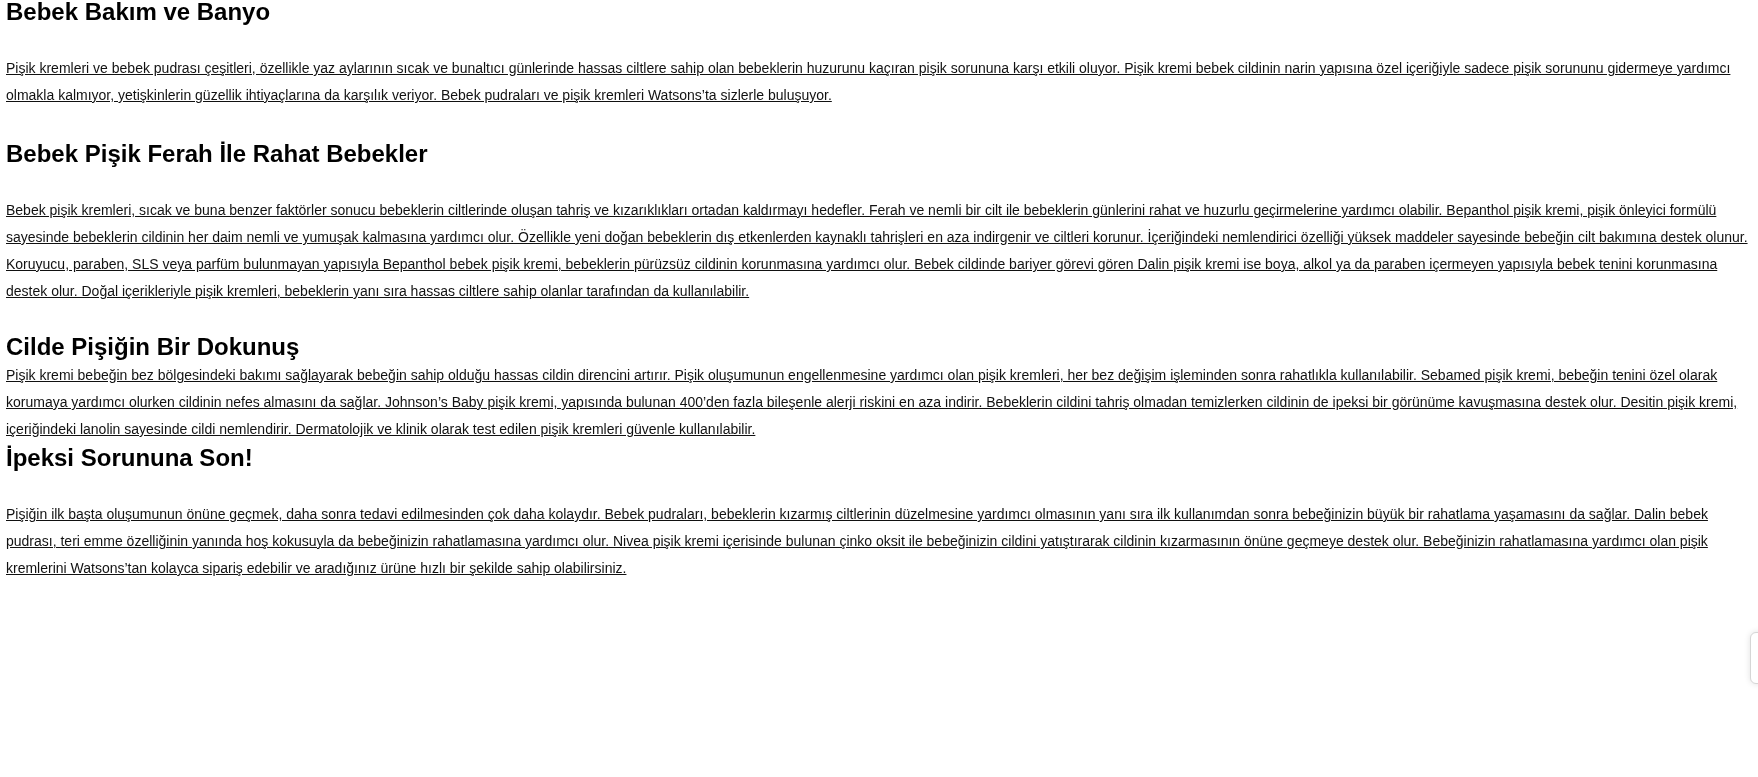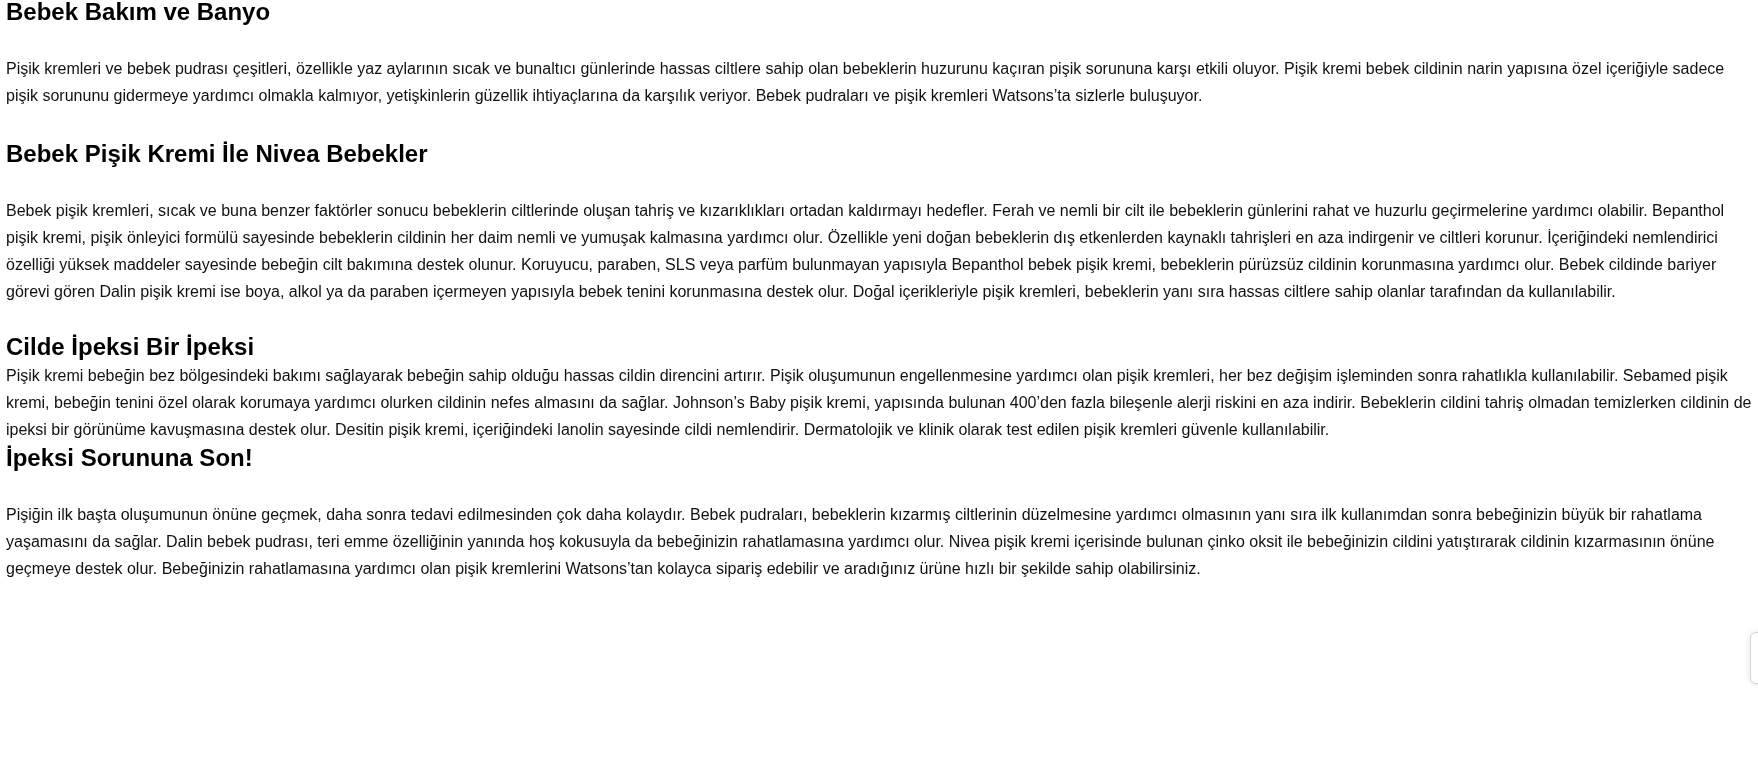--- a/index.html
+++ b/index.html
@@ -23,24 +23,25 @@
     }
     h2.section-title {
       font-family: "Liberation Sans", sans-serif;
       font-size: 24px;
       font-weight: bold;
       color: #000000;
       margin: 0;
       line-height: 30px;
     }
     p.section-body {
-      font-size: 16px;
+      font-size: 14px;
       line-height: 27px;
       margin: 0;
       color: #111111;
+      text-decoration: underline;
     }
     .gap-lg { height: 28px; }
     .gap-md { height: 30px; }
     .gap-xs { height: 0px; }
     .floating-tab {
       position: absolute;
       right: -8px;
       top: 632px;
       width: 14px;
       height: 50px;
@@ -54,27 +55,27 @@
 <body>
 
 <div class="content">
 
   <h2 class="section-title">Bebek Bakım ve Banyo</h2>
   <div class="gap-lg"></div>
   <p class="section-body">Pişik kremleri ve bebek pudrası çeşitleri, özellikle yaz aylarının sıcak ve bunaltıcı günlerinde hassas ciltlere sahip olan bebeklerin huzurunu kaçıran pişik sorununa karşı etkili oluyor. Pişik kremi bebek cildinin narin yapısına özel içeriğiyle sadece pişik sorununu gidermeye yardımcı olmakla kalmıyor, yetişkinlerin güzellik ihtiyaçlarına da karşılık veriyor. Bebek pudraları ve pişik kremleri Watsons’ta sizlerle buluşuyor.</p>
 
   <div class="gap-md"></div>
 
-  <h2 class="section-title">Bebek Pişik Kremi İle Nivea Bebekler</h2>
+  <h2 class="section-title">Bebek Pişik Ferah İle Rahat Bebekler</h2>
   <div class="gap-lg"></div>
   <p class="section-body">Bebek pişik kremleri, sıcak ve buna benzer faktörler sonucu bebeklerin ciltlerinde oluşan tahriş ve kızarıklıkları ortadan kaldırmayı hedefler. Ferah ve nemli bir cilt ile bebeklerin günlerini rahat ve huzurlu geçirmelerine yardımcı olabilir. Bepanthol pişik kremi, pişik önleyici formülü sayesinde bebeklerin cildinin her daim nemli ve yumuşak kalmasına yardımcı olur. Özellikle yeni doğan bebeklerin dış etkenlerden kaynaklı tahrişleri en aza indirgenir ve ciltleri korunur. İçeriğindeki nemlendirici özelliği yüksek maddeler sayesinde bebeğin cilt bakımına destek olunur. Koruyucu, paraben, SLS veya parfüm bulunmayan yapısıyla Bepanthol bebek pişik kremi, bebeklerin pürüzsüz cildinin korunmasına yardımcı olur. Bebek cildinde bariyer görevi gören Dalin pişik kremi ise boya, alkol ya da paraben içermeyen yapısıyla bebek tenini korunmasına destek olur. Doğal içerikleriyle pişik kremleri, bebeklerin yanı sıra hassas ciltlere sahip olanlar tarafından da kullanılabilir.</p>
 
   <div class="gap-md" style="height:27px"></div>
 
-  <h2 class="section-title">Cilde İpeksi Bir İpeksi</h2>
+  <h2 class="section-title">Cilde Pişiğin Bir Dokunuş</h2>
   <p class="section-body">Pişik kremi bebeğin bez bölgesindeki bakımı sağlayarak bebeğin sahip olduğu hassas cildin direncini artırır. Pişik oluşumunun engellenmesine yardımcı olan pişik kremleri, her bez değişim işleminden sonra rahatlıkla kullanılabilir. Sebamed pişik kremi, bebeğin tenini özel olarak korumaya yardımcı olurken cildinin nefes almasını da sağlar. Johnson’s Baby pişik kremi, yapısında bulunan 400’den fazla bileşenle alerji riskini en aza indirir. Bebeklerin cildini tahriş olmadan temizlerken cildinin de ipeksi bir görünüme kavuşmasına destek olur. Desitin pişik kremi, içeriğindeki lanolin sayesinde cildi nemlendirir. Dermatolojik ve klinik olarak test edilen pişik kremleri güvenle kullanılabilir.</p>
 
   <div class="gap-xs"></div>
 
   <h2 class="section-title">İpeksi Sorununa Son!</h2>
   <div class="gap-lg"></div>
   <p class="section-body">Pişiğin ilk başta oluşumunun önüne geçmek, daha sonra tedavi edilmesinden çok daha kolaydır. Bebek pudraları, bebeklerin kızarmış ciltlerinin düzelmesine yardımcı olmasının yanı sıra ilk kullanımdan sonra bebeğinizin büyük bir rahatlama yaşamasını da sağlar. Dalin bebek pudrası, teri emme özelliğinin yanında hoş kokusuyla da bebeğinizin rahatlamasına yardımcı olur. Nivea pişik kremi içerisinde bulunan çinko oksit ile bebeğinizin cildini yatıştırarak cildinin kızarmasının önüne geçmeye destek olur. Bebeğinizin rahatlamasına yardımcı olan pişik kremlerini Watsons’tan kolayca sipariş edebilir ve aradığınız ürüne hızlı bir şekilde sahip olabilirsiniz.</p>
 
 </div>
 

